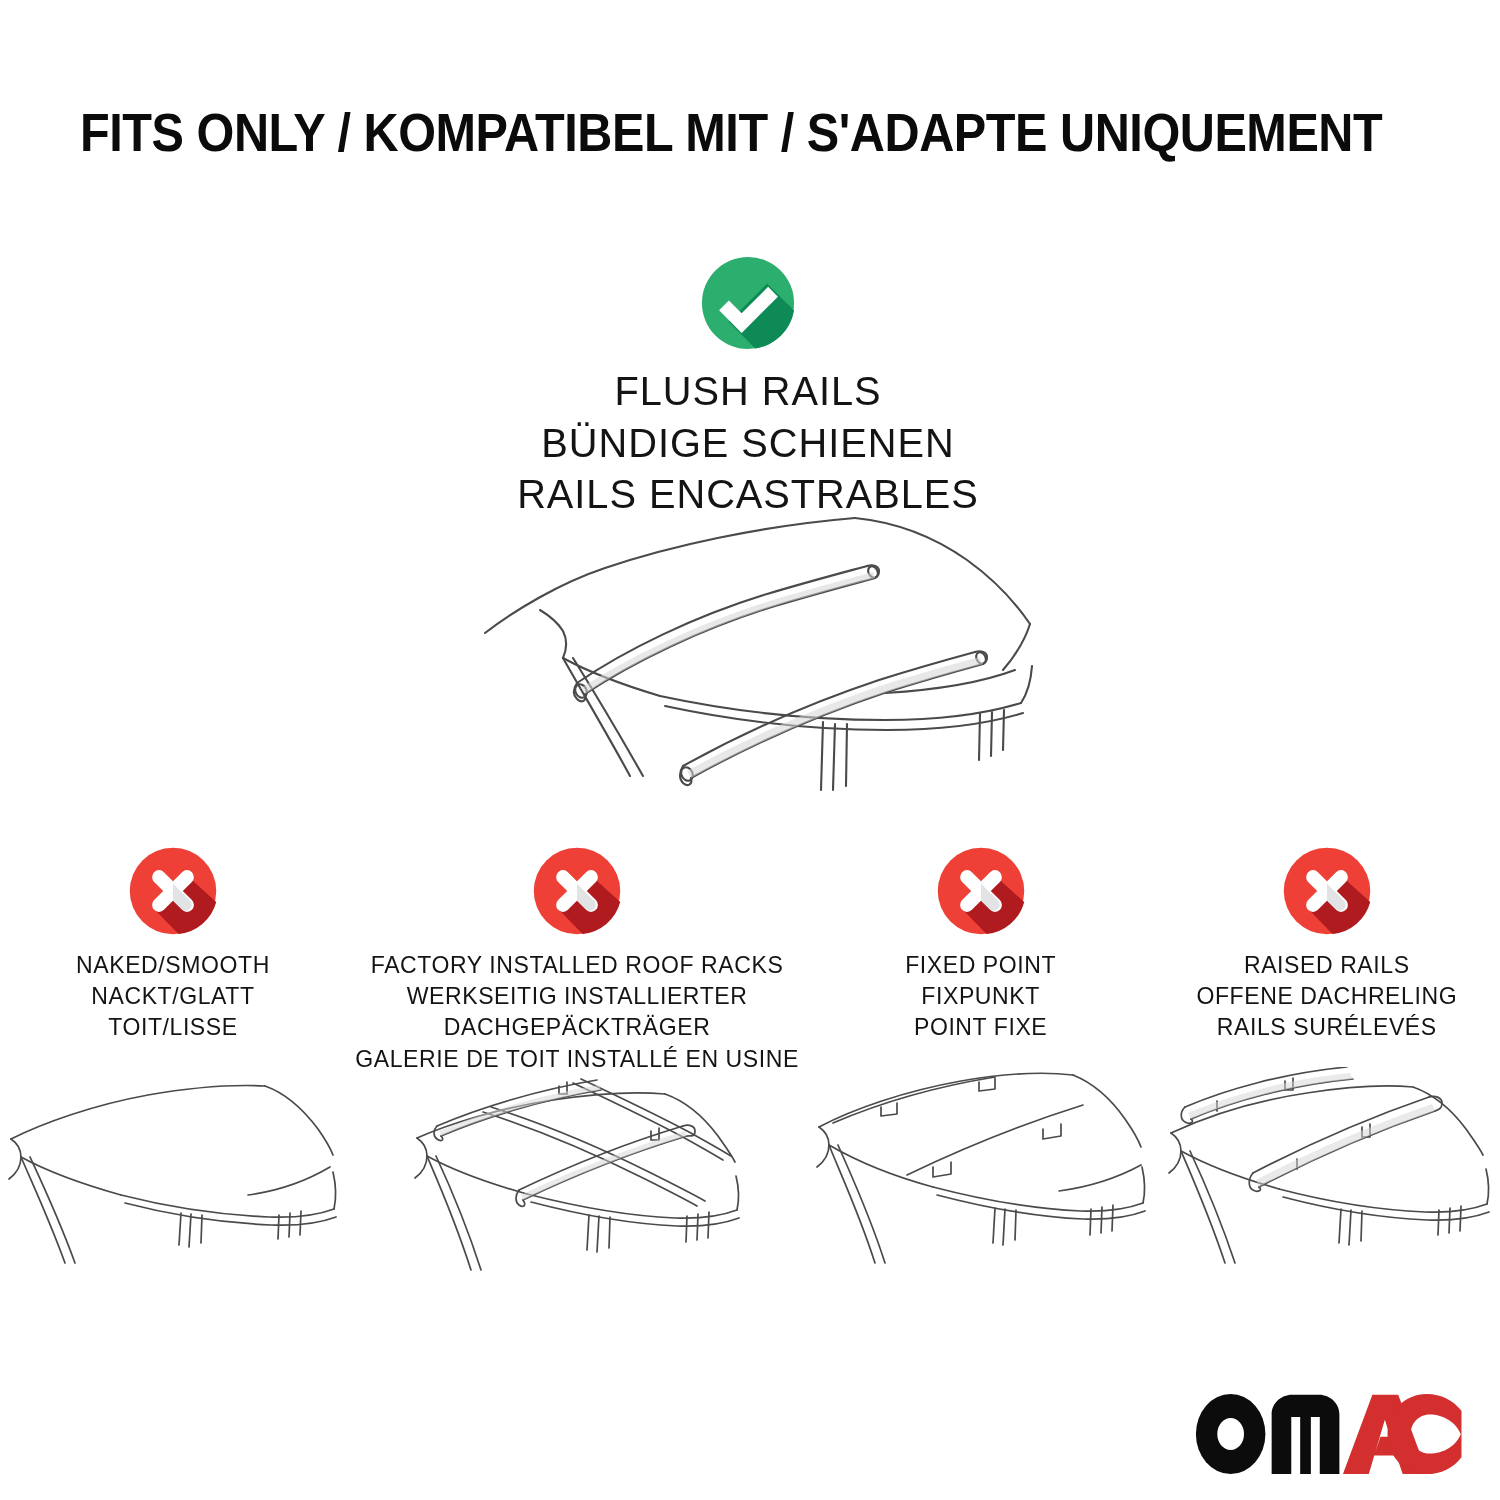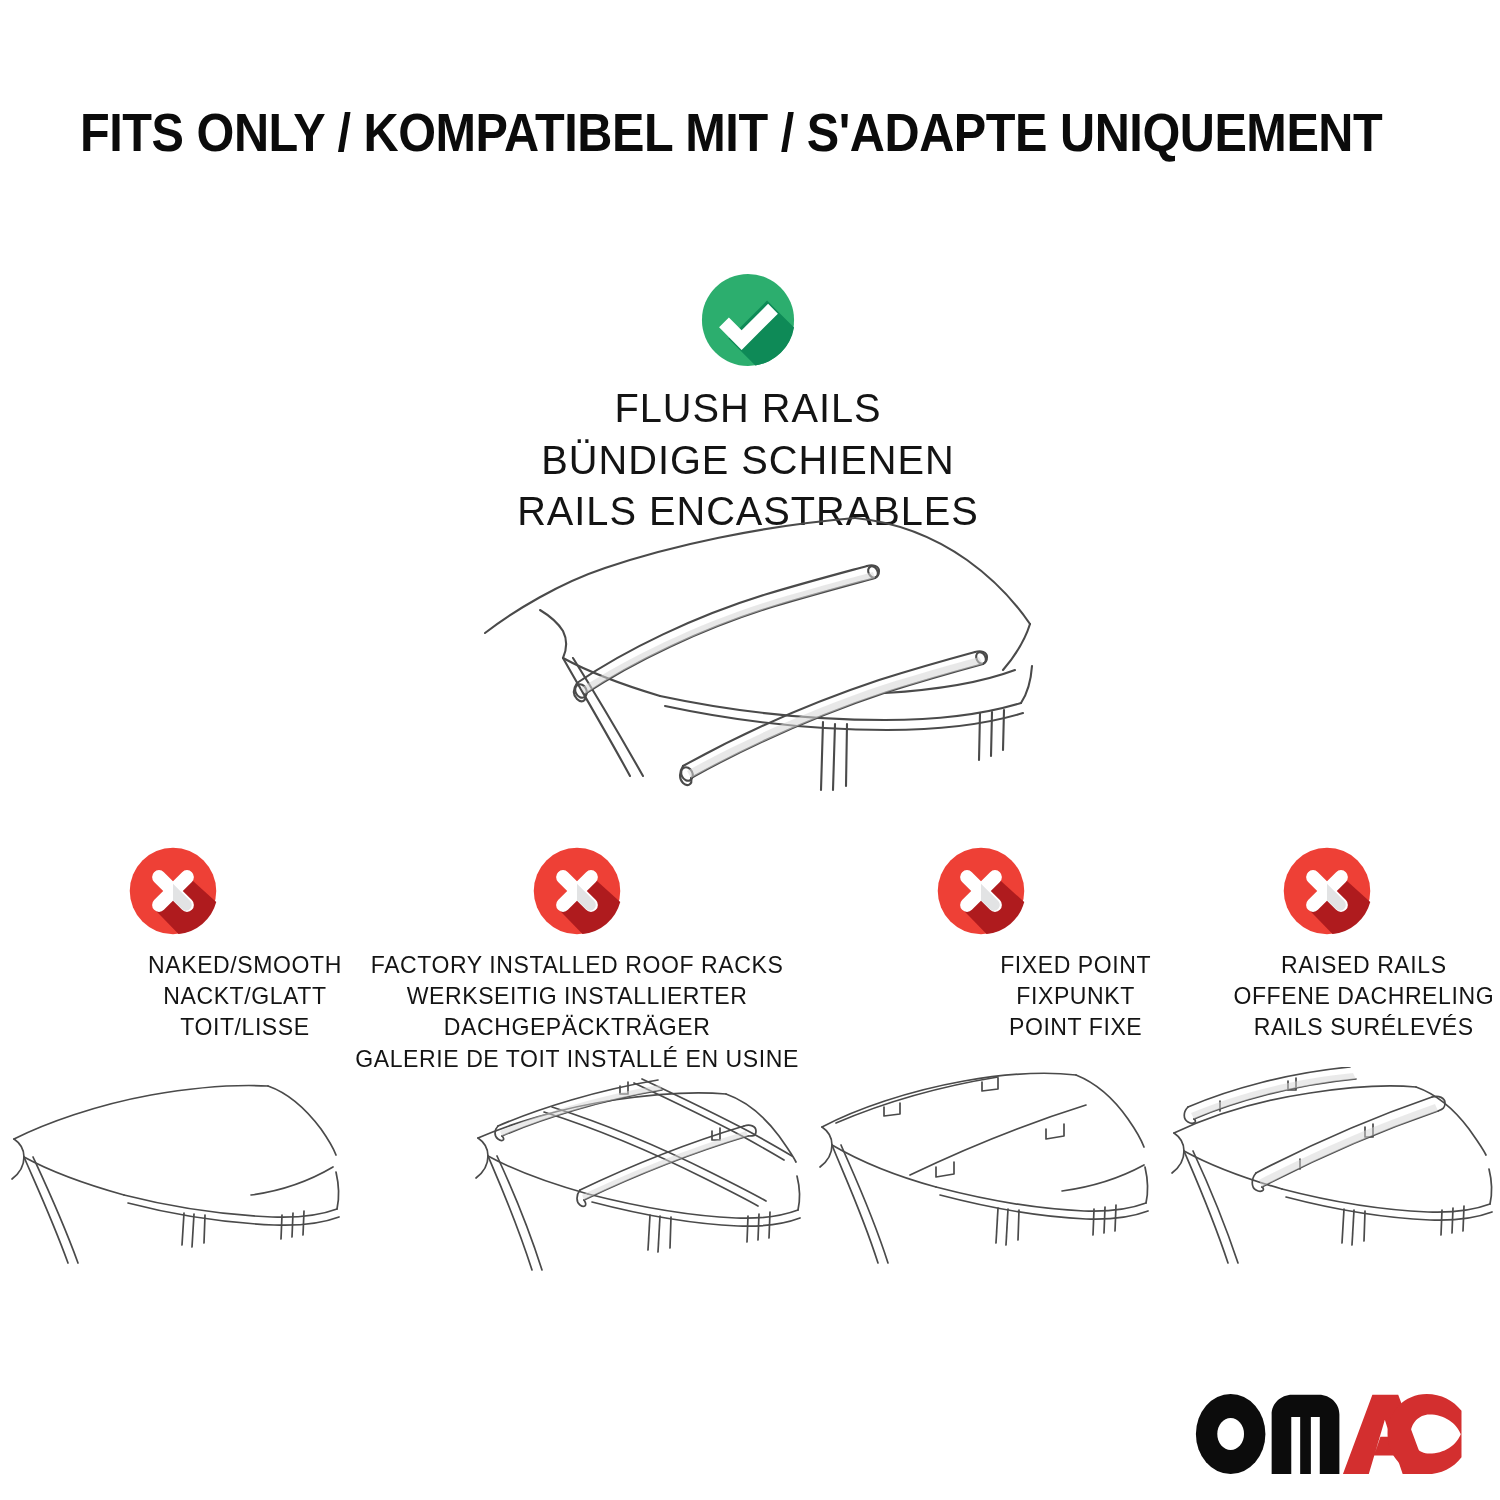--- a/index.html
+++ b/index.html
@@ -30,21 +30,21 @@
     line-height: 1.05;
     transform: scaleX(0.90);
     transform-origin: left center;
     white-space: nowrap;
     color: #0b0b0b;
   }
 
   
   .approved-block {
     position: absolute;
-    top: 271px;
+    top: 254px;
     left: 0;
     width: 1496px;
     text-align: center;
   }
 
   .icon-badge {
     position: relative;
     width: 98px;
     height: 98px;
     margin: 0 auto;
@@ -83,21 +83,21 @@
     left: 0;
     width: 1500px;
     display: flex;
     flex-direction: row;
     align-items: flex-start;
   }
   .col {
     flex: 1 1 0;
     display: flex;
     flex-direction: column;
-    align-items: flex-end;
+    align-items: center;
     position: relative;
   }
   .col .icon-badge { width: 92px; height: 92px; }
   .col .icon-badge svg { width: 92px; height: 92px; }
 
   .col-caption {
     margin-top: 12px;
     text-align: center;
     font-family: "Liberation Sans", sans-serif;
     font-weight: 400;

